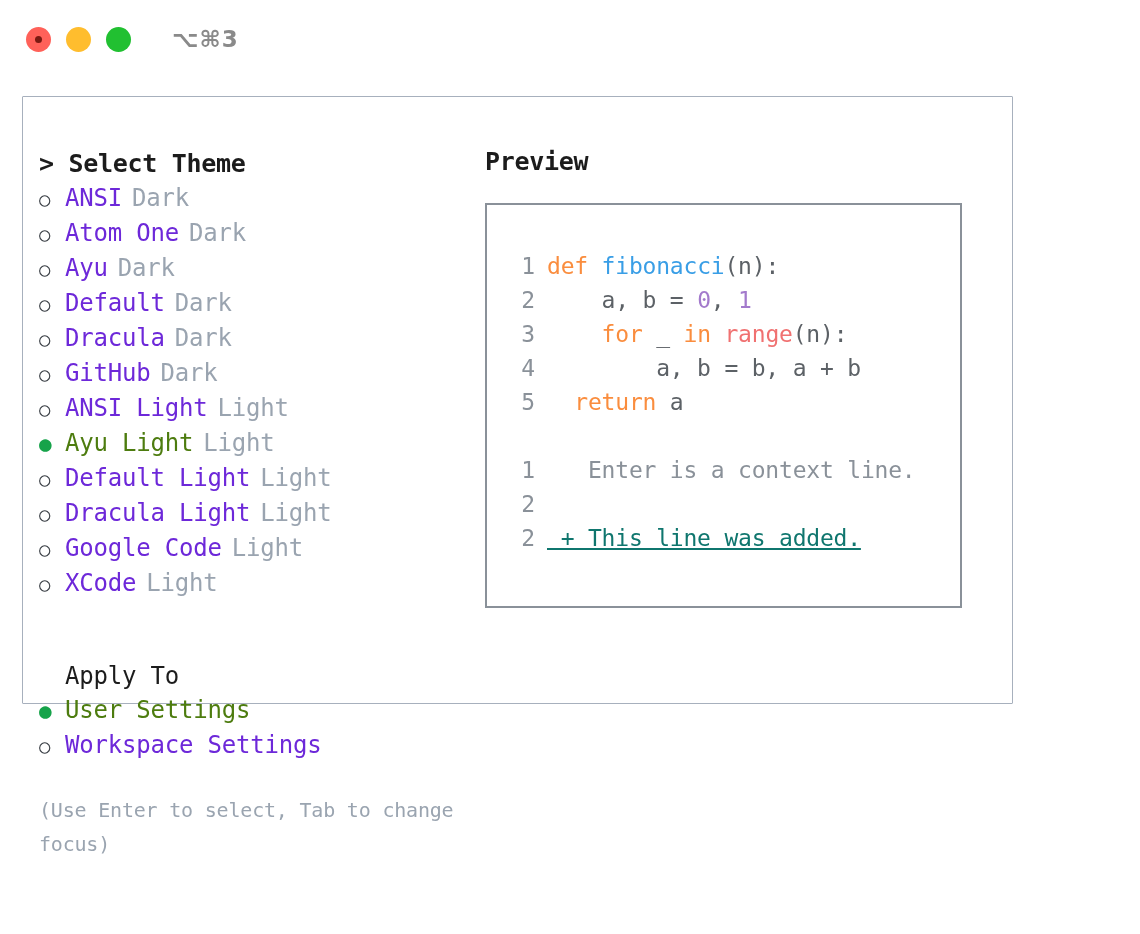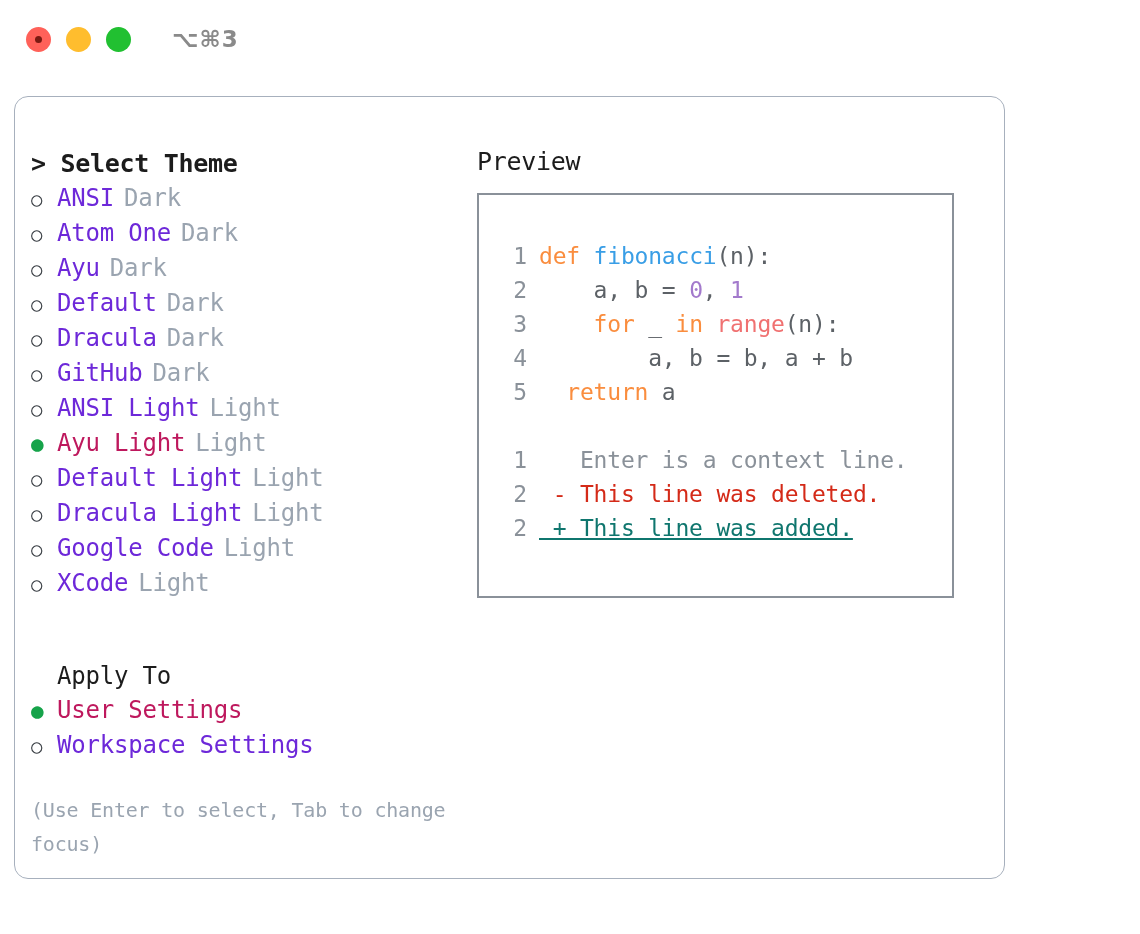--- a/index.html
+++ b/index.html
@@ -57,26 +57,26 @@
     font-size: 23px;
     font-weight: 700;
     color: #8a8a8a;
     letter-spacing: 1px;
     font-family: "DejaVu Sans", "Liberation Sans", sans-serif;
   }
 
   
   #panel {
     position: absolute;
-    left: 14px;
+    left: 22px;
     top: 96px;
     width: 991px;
-    height: 783px;
+    height: 608px;
     border: 1.5px solid #a7b0bd;
-    border-radius: 14px;
+    border-radius: 1px;
     background: #ffffff;
   }
 
   #columns {
     display: flex;
     padding: 50px 0 0 0;
   }
 
   #left-col  { width: 462px; padding-left: 16px; }
   #right-col { flex: 1; }
@@ -100,21 +100,21 @@
     letter-spacing: -0.2px;
   }
 
   .marker {
     width: 26px;
     flex: 0 0 26px;
     font-size: 19px;
     color: #3a3f45;
   }
   .marker.on { color: #16a34a; font-size: 21px; }
-  .opt-row.selected .opt-label { color: #be185d; }
+  .opt-row.selected .opt-label { color: #4d7c0f; }
 
   .opt-label { color: #6d28d9; }
   .opt-suffix { color: #9aa4b0; margin-left: 10px; }
 
   .group-head {
     display: flex;
     font-size: 24px;
     line-height: 34px;
     white-space: pre;
     color: #1c1c1c;
@@ -130,24 +130,24 @@
     width: 420px;
     font-size: 20px;
     line-height: 34px;
     color: #9aa4b0;
     letter-spacing: -0.2px;
   }
 
   
   #preview-title {
     font-size: 25px;
-    font-weight: 400;
+    font-weight: 700;
     color: #1c1c1c;
     letter-spacing: -0.3px;
-    margin-bottom: 17px;
+    margin-bottom: 27px;
   }
 
   #preview-box {
     width: 477px;
     height: 405px;
     border: 2px solid #8a9199;
     background: #ffffff;
     padding: 44px 0 0 18px;
   }
 
@@ -233,21 +233,21 @@
           <div id="code-block">
               <div class="code-line"><span class="lineno">1</span><span><span class="tok-kw">def</span><span class="tok-txt"> </span><span class="tok-fn">fibonacci</span><span class="tok-txt">(n):</span></span></div>
               <div class="code-line"><span class="lineno">2</span><span><span class="tok-txt">    a, b = </span><span class="tok-num">0</span><span class="tok-txt">, </span><span class="tok-num">1</span></span></div>
               <div class="code-line"><span class="lineno">3</span><span><span class="tok-txt">    </span><span class="tok-kw">for</span><span class="tok-txt"> _ </span><span class="tok-kw">in</span><span class="tok-txt"> </span><span class="tok-bi">range</span><span class="tok-txt">(n):</span></span></div>
               <div class="code-line"><span class="lineno">4</span><span><span class="tok-txt">        a, b = b, a + b</span></span></div>
               <div class="code-line"><span class="lineno">5</span><span><span class="tok-txt">  </span><span class="tok-kw">return</span><span class="tok-txt"> a</span></span></div>
             </div>
           <div class="code-blank"></div>
           <div id="diff-block">
               <div class="code-line"><span class="lineno">1</span><span class="diff-ctx">   Enter is a context line.</span></div>
-              <div class="code-line"><span class="lineno">2</span><span class="diff-del"> - This line was deleted.</span></div>
+              <div class="code-line"><span class="lineno">2</span></div>
               <div class="code-line"><span class="lineno">2</span><span class="diff-add"> + This line was added.</span></div>
             </div>
         </div>
       </div>
 
     </div>
   </div>
 </div>
 
 </body></html>

